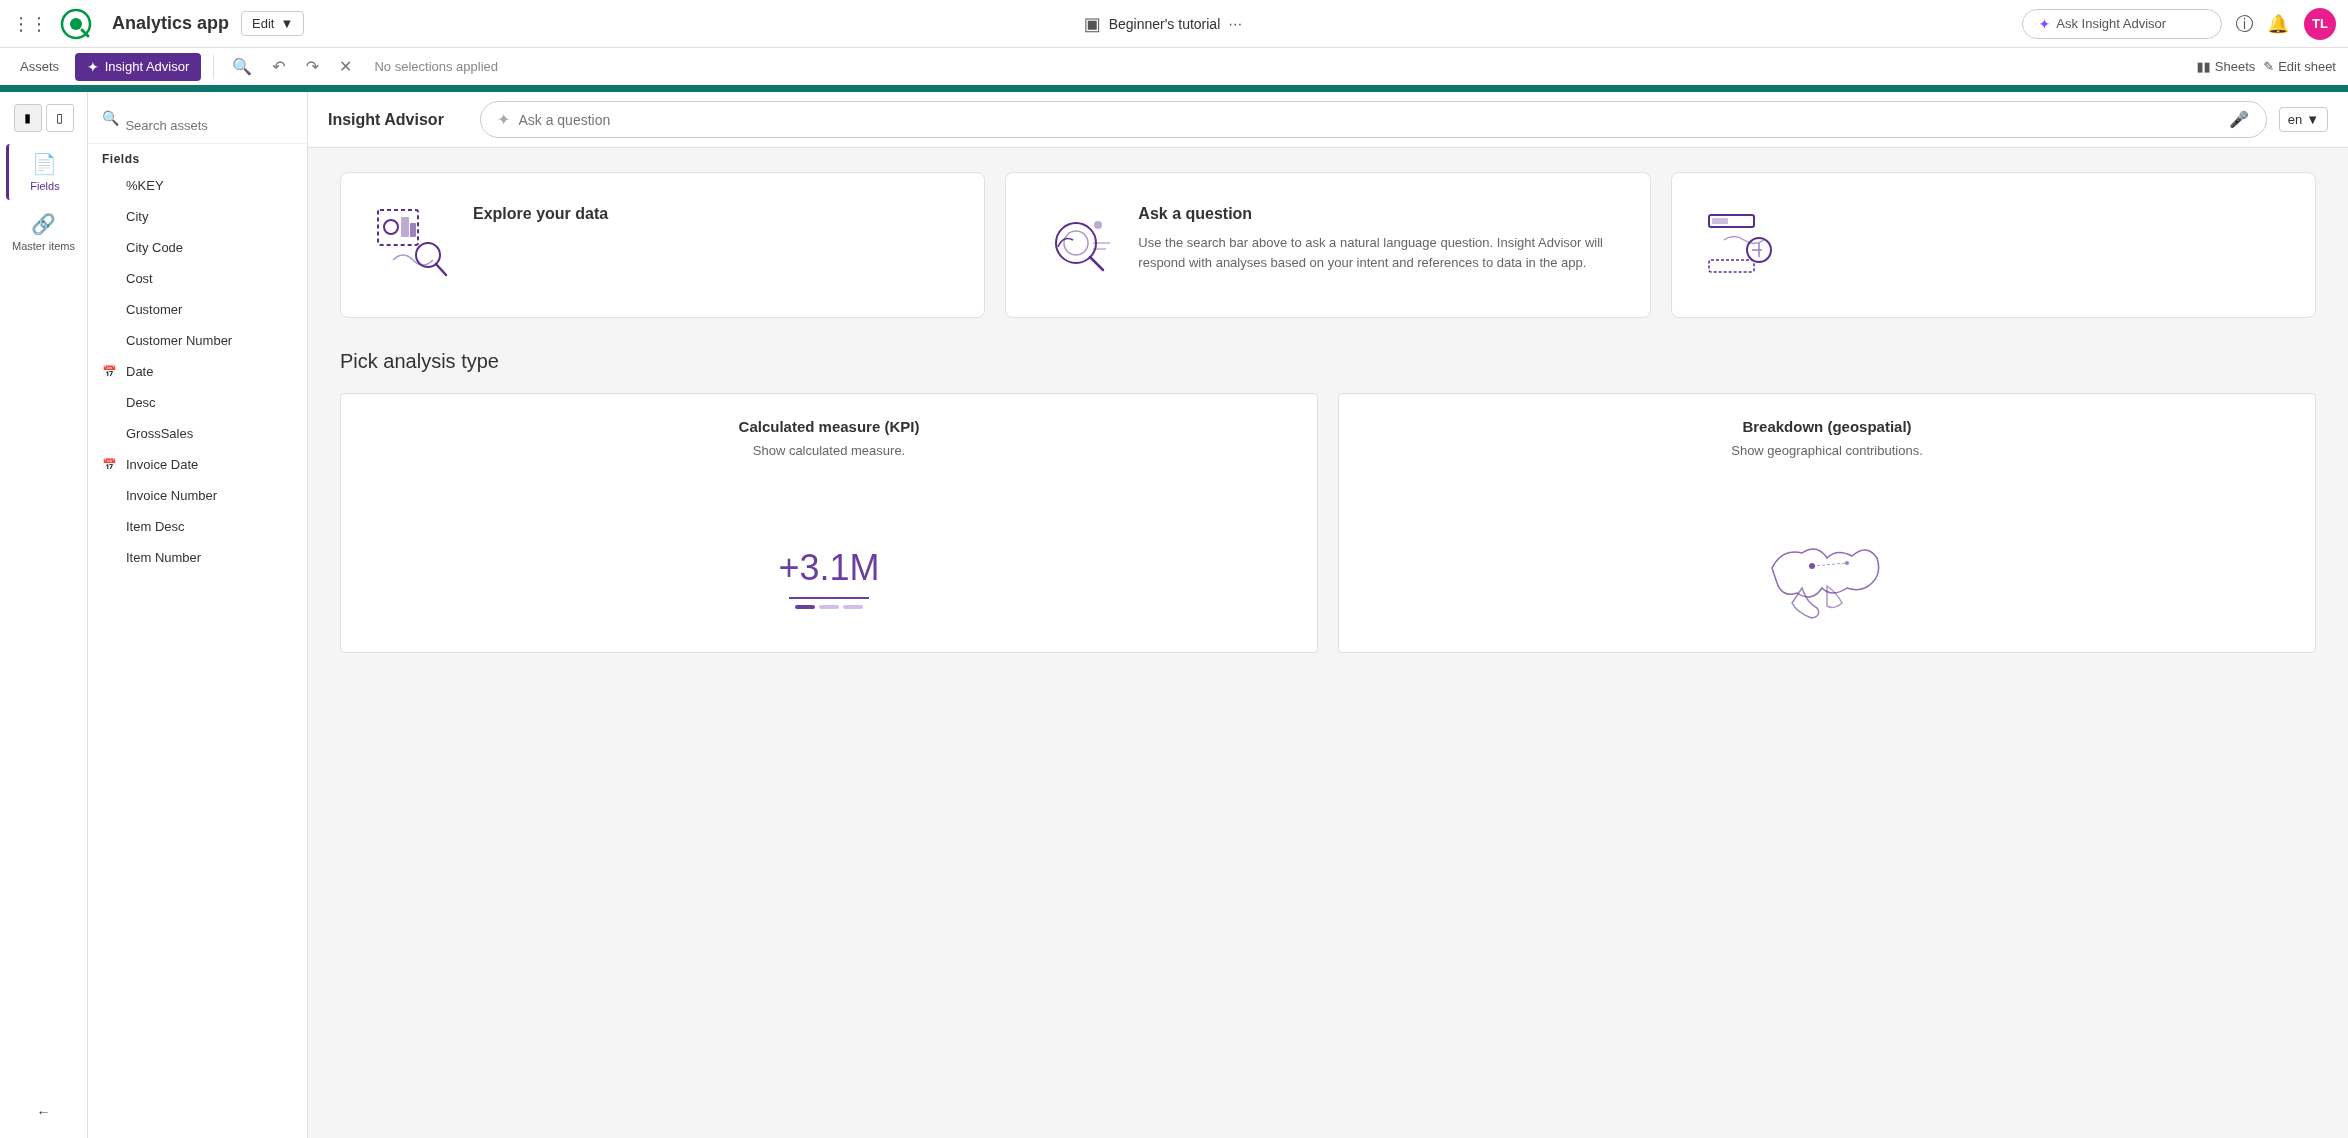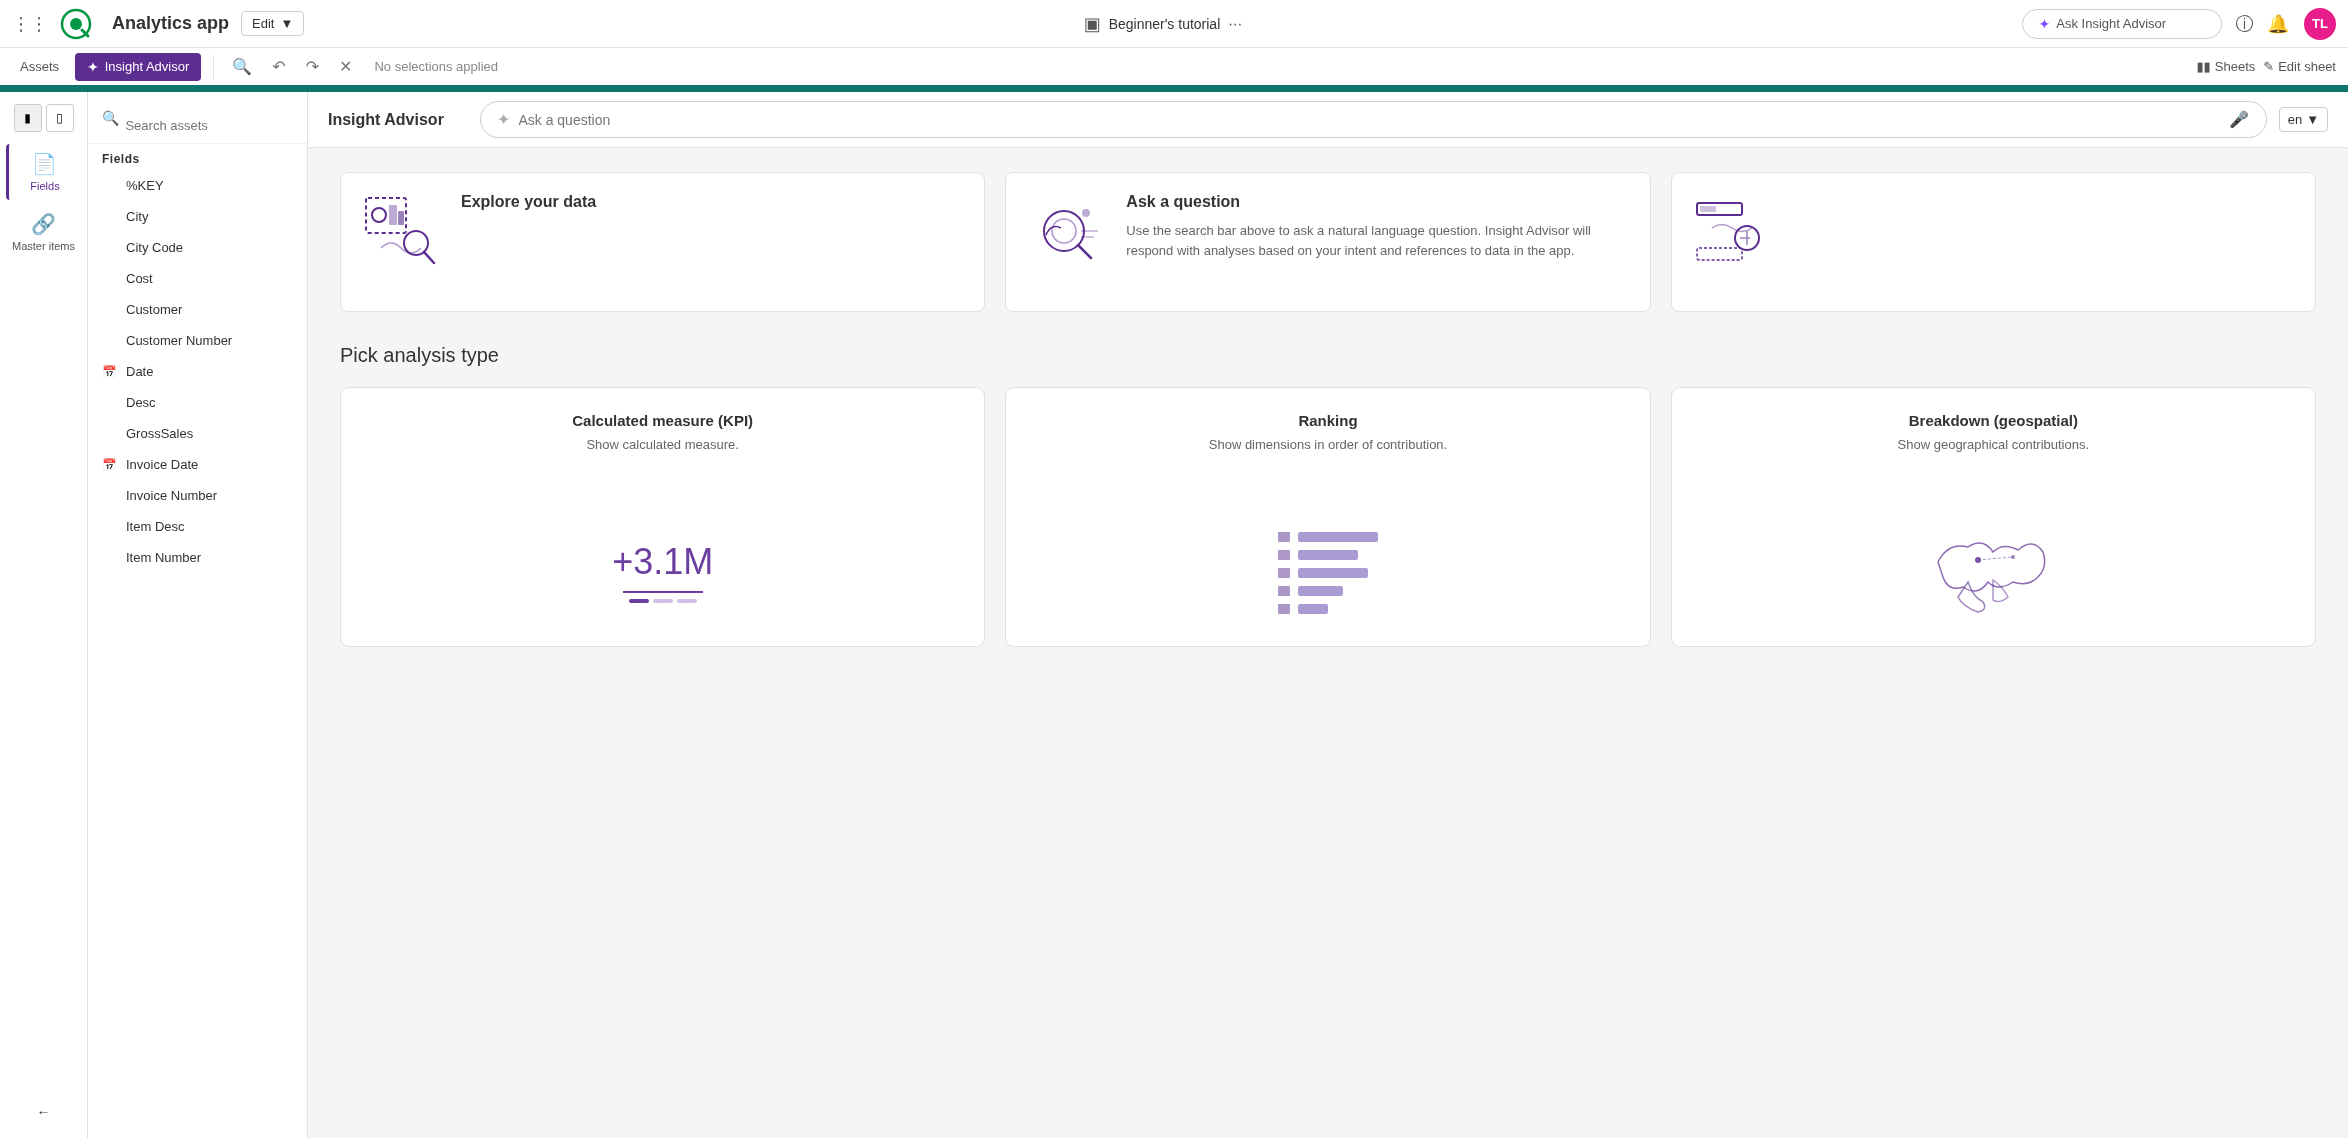--- a/index.html
+++ b/index.html
@@ -80,32 +80,32 @@
     .ask-bar .mic-icon { color: #555; font-size: 16px; cursor: pointer; }
     .lang-selector { display: flex; align-items: center; gap: 4px; border: 1px solid #ccc; border-radius: 4px; padding: 4px 8px; cursor: pointer; font-size: 13px; }
 
     
     .content-scroll { flex: 1; overflow-y: auto; padding: 24px 32px; background: #f5f5f5; }
 
     
     .cards-row { display: flex; gap: 20px; margin-bottom: 32px; }
     .info-card {
       flex: 1; background: #fff; border: 1px solid #e0e0e0; border-radius: 8px;
-      padding: 20px; display: flex; gap: 20px; align-items: flex-start; min-height: 140px;
+      padding: 32px; display: flex; gap: 20px; align-items: flex-start; min-height: 140px;
     }
     .card-icon { min-width: 80px; display: flex; align-items: center; justify-content: center; }
     .card-content { flex: 1; }
     .card-title { font-size: 16px; font-weight: 600; color: #333; margin-bottom: 10px; }
     .card-desc { font-size: 13px; color: #666; line-height: 1.5; }
 
     
     .section-title { font-size: 20px; font-weight: 400; color: #333; margin-bottom: 20px; }
     .analysis-cards { display: flex; gap: 20px; }
     .analysis-card {
-      flex: 1; background: #fff; border: 1px solid #e0e0e0; border-radius: 9px;
+      flex: 1; background: #fff; border: 1px solid #e0e0e0; border-radius: 4px;
       padding: 24px; display: flex; flex-direction: column; align-items: center; min-height: 260px;
     }
     .analysis-card-title { font-size: 15px; font-weight: 600; color: #333; margin-bottom: 8px; text-align: center; }
     .analysis-card-desc { font-size: 13px; color: #666; text-align: center; margin-bottom: 20px; }
     .analysis-visual { margin-top: auto; width: 100%; display: flex; justify-content: center; align-items: center; min-height: 100px; }
 
     
     .kpi-visual { display: flex; flex-direction: column; align-items: center; color: #6b3fa0; }
     .kpi-number { font-size: 36px; font-weight: 300; color: #6b3fa0; }
     .kpi-line { width: 80px; height: 2px; background: #6b3fa0; margin-top: 8px; }
@@ -356,38 +356,20 @@
                 <div class="kpi-line"></div>
                 <div class="kpi-dots">
                   <div class="kpi-dot active"></div>
                   <div class="kpi-dot"></div>
                   <div class="kpi-dot"></div>
                 </div>
               </div>
             </div>
           </div>
 
-          <div class="analysis-card">
-            <div class="analysis-card-title">Ranking</div>
-            <div class="analysis-card-desc">Show dimensions in order of contribution.</div>
-            <div class="analysis-visual">
-              <svg width="120" height="100" viewBox="0 0 120 100">
-                <rect x="30" y="10" width="80" height="10" rx="2" fill="#8870c0" opacity="0.7"></rect>
-                <rect x="30" y="28" width="60" height="10" rx="2" fill="#8870c0" opacity="0.7"></rect>
-                <rect x="30" y="46" width="70" height="10" rx="2" fill="#8870c0" opacity="0.7"></rect>
-                <rect x="30" y="64" width="45" height="10" rx="2" fill="#8870c0" opacity="0.7"></rect>
-                <rect x="30" y="82" width="30" height="10" rx="2" fill="#8870c0" opacity="0.7"></rect>
-                <rect x="10" y="10" width="12" height="10" rx="1" fill="#5c2d91" opacity="0.5"></rect>
-                <rect x="10" y="28" width="12" height="10" rx="1" fill="#5c2d91" opacity="0.5"></rect>
-                <rect x="10" y="46" width="12" height="10" rx="1" fill="#5c2d91" opacity="0.5"></rect>
-                <rect x="10" y="64" width="12" height="10" rx="1" fill="#5c2d91" opacity="0.5"></rect>
-                <rect x="10" y="82" width="12" height="10" rx="1" fill="#5c2d91" opacity="0.5"></rect>
-              </svg>
-            </div>
-          </div>
 
           <div class="analysis-card">
             <div class="analysis-card-title">Breakdown (geospatial)</div>
             <div class="analysis-card-desc">Show geographical contributions.</div>
             <div class="analysis-visual">
               <svg width="130" height="100" viewBox="0 0 130 100">
 
                 <path d="M10 40 Q20 20 40 25 Q55 15 65 30 Q75 20 90 28 Q105 15 115 30 Q120 45 110 55 Q100 65 85 60 Q70 70 60 60 Q50 75 35 65 Q20 70 15 55 Z" stroke="#5c2d91" stroke-width="1.5" fill="none" opacity="0.7"></path>
                 <path d="M40 60 Q45 75 55 80 Q60 88 50 90 Q35 85 30 75 Z" stroke="#5c2d91" stroke-width="1.5" fill="none" opacity="0.6"></path>
                 <path d="M65 58 Q75 65 80 75 Q72 82 65 78 Z" stroke="#5c2d91" stroke-width="1.5" fill="none" opacity="0.5"></path>

